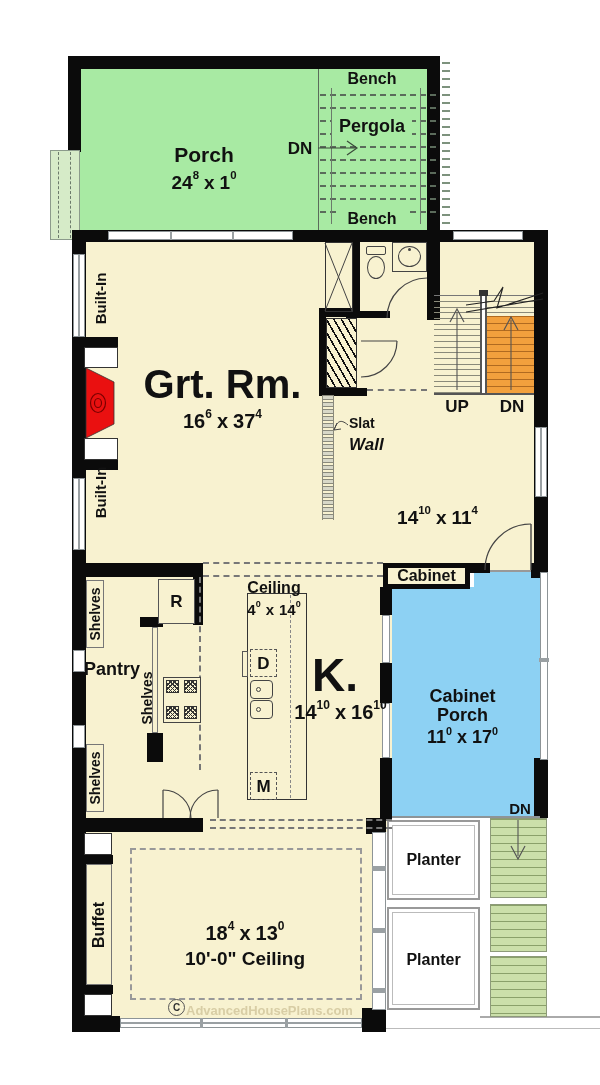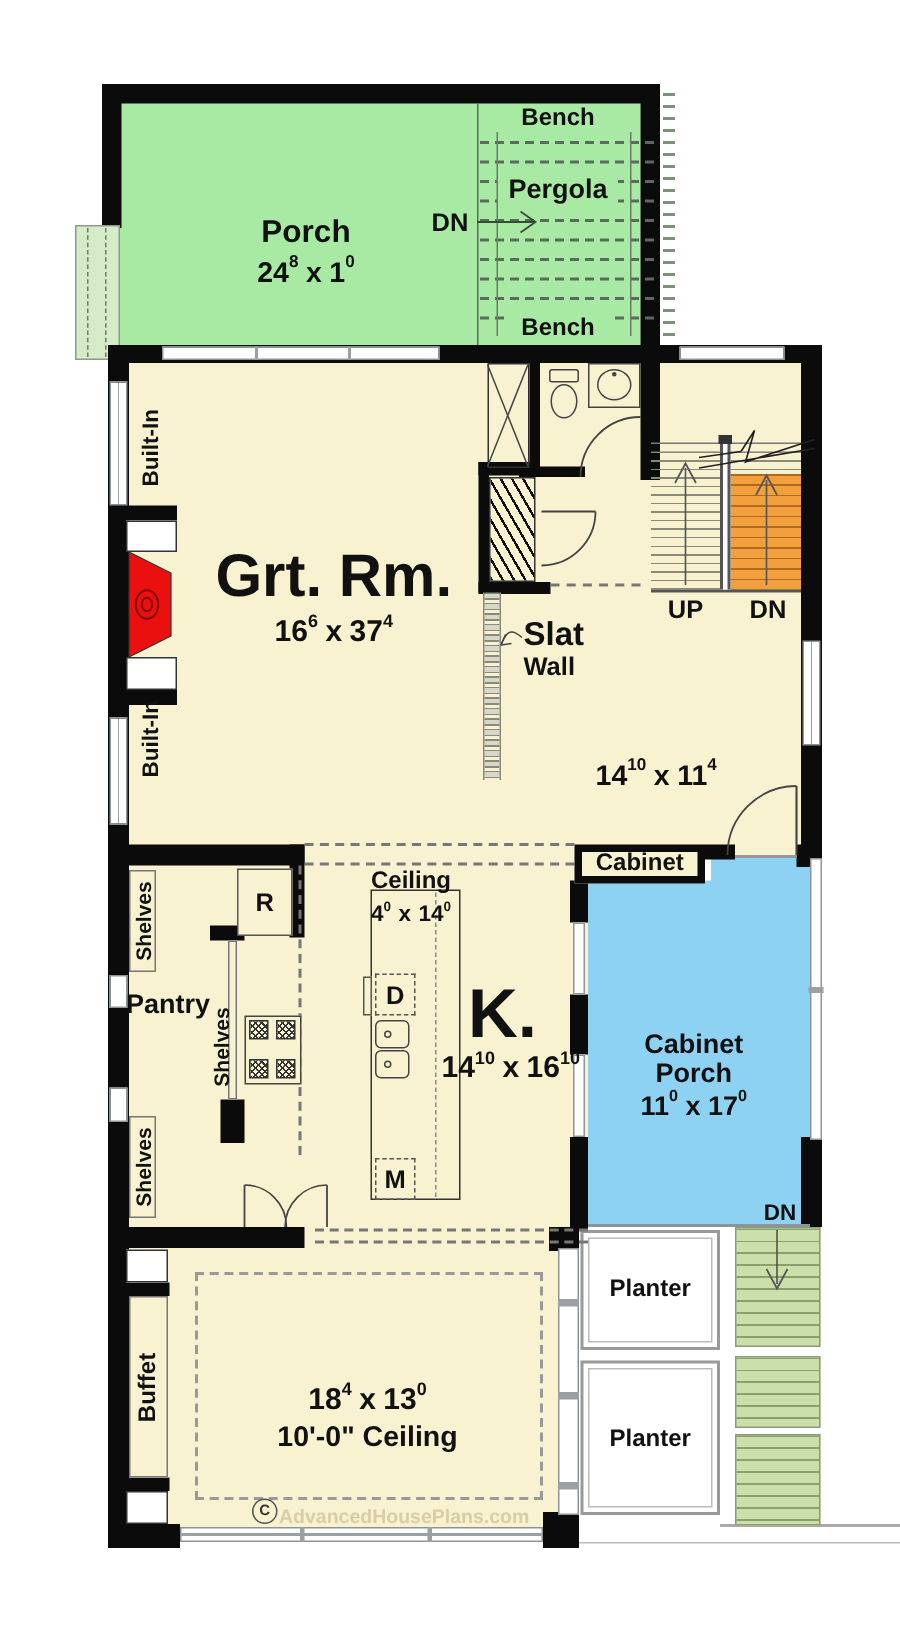--- a/index.html
+++ b/index.html
@@ -127,22 +127,22 @@
   <div class="abs z3" style="left:434px;top:301px;width:47px;height:92px;background:repeating-linear-gradient(180deg,#8a8a7a 0 1px,transparent 1px 5.7px);"></div>
   <div class="abs z3" style="left:487px;top:301px;width:47px;height:15px;background:repeating-linear-gradient(180deg,#8a8a7a 0 1px,transparent 1px 5.7px);"></div>
   <div class="abs z3" style="left:487px;top:316px;width:47px;height:77px;background:#F2A03D;background-image:repeating-linear-gradient(180deg,#b06a20 0 1px,transparent 1px 7px);"></div>
   <div class="abs z4" style="left:480px;top:293px;width:7px;height:100px;background:#fff;border-left:2px solid #555;border-right:2px solid #555;"></div>
   <div class="abs z4" style="left:479px;top:290px;width:9px;height:6px;background:#333;"></div>
   <div class="abs z3" style="left:434px;top:393px;width:100px;height:2px;background:#555;"></div>
   <div class="lbl z5" style="left:440px;top:397px;width:34px;height:18px;font-size:17px;">UP</div>
   <div class="lbl z5" style="left:495px;top:397px;width:34px;height:18px;font-size:17px;">DN</div>
 
   <div class="abs z3" style="left:322px;top:395px;width:12px;height:125px;background:repeating-linear-gradient(180deg,#8a8a7c 0 1px,#d8d8c8 1px 4px,#8a8a7c 4px 5px,#F8F2D0 5px 7px);border-left:1px solid #8a8a7c;border-right:1px solid #8a8a7c;"></div>
-  <div class="lbl z5" style="left:349px;top:413px;width:50px;height:20px;font-size:22px;justify-content:flex-start;">Slat</div>
-  <div class="lbl z5" style="left:349px;top:434px;width:50px;height:20px;font-size:17px;justify-content:flex-start;">Wall</div>
+  <div class="lbl z5" style="left:349px;top:413px;width:50px;height:20px;font-size:14px;justify-content:flex-start;">Slat</div>
+  <div class="lbl z5" style="left:349px;top:434px;width:50px;height:20px;font-size:17px;justify-content:flex-start;font-style:italic;">Wall</div>
 
   <div class="lbl dim z5" style="left:365px;top:503px;width:145px;height:28px;font-size:19px;">
     <span>14</span>
       <span class="sup">10</span>
       <span class="sep">x</span>
       <span>11</span>
       <span class="sup">4</span>
   </div>
   <div class="w z2" style="left:470px;top:563px;width:20px;height:10px;"></div>
   <div class="w z2" style="left:531px;top:563px;width:17px;height:15px;"></div>

